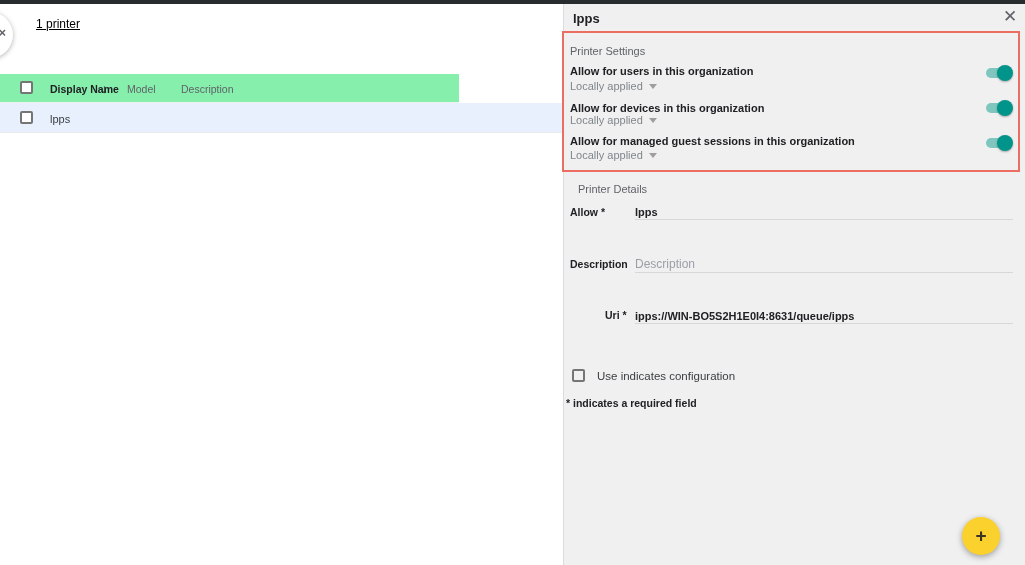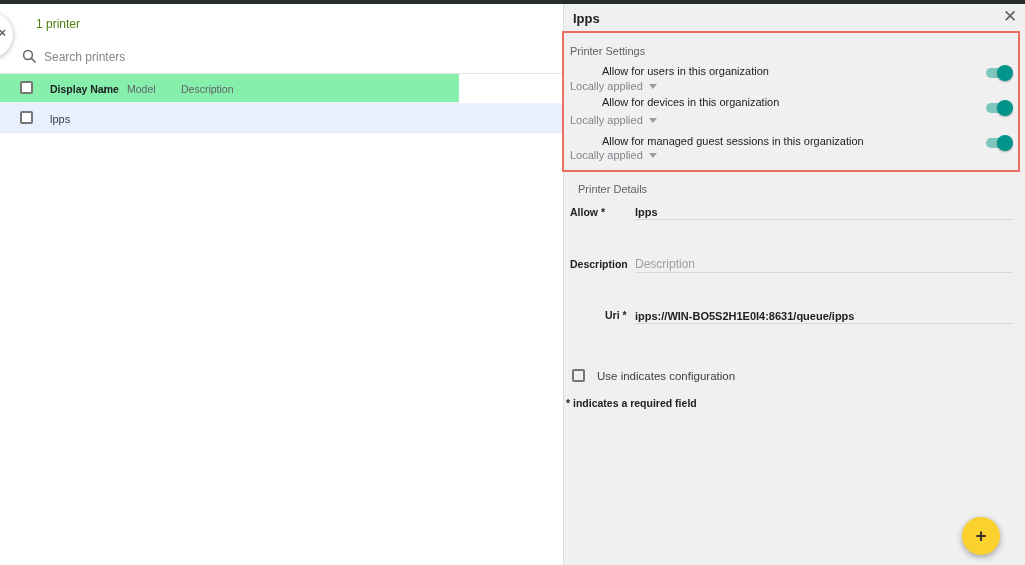--- a/index.html
+++ b/index.html
@@ -10,21 +10,21 @@
     background: #ffffff; overflow: hidden;
     -webkit-font-smoothing: antialiased;
   }
   .abs { position: absolute; }
 
   
   .top-strip { left: 0; top: 0; width: 1025px; height: 4px; background: #272c2f; }
 
   
   .list-area { left: 0; top: 4px; width: 563px; height: 561px; background: #fff; }
-  .count-label { left: 36px; top: 13px; font-size: 12px; color: #4d7c0f; }
+  .count-label { left: 36px; top: 13px; font-size: 12px; color: #000000; text-decoration: underline; }
 
   .notch-btn {
     left: -33px; top: 12px; width: 46px; height: 46px; border-radius: 50%;
     background: #fff; box-shadow: 0 1px 5px rgba(0,0,0,.3); cursor: pointer;
   }
   .notch-x { position: absolute; right: 7px; top: 13px; font-size: 13px; color: #5f6368; font-weight: bold; transform: scaleY(.95); }
 
   .search-row { left: 0; top: 37px; width: 563px; height: 33px; border-bottom: 1px solid #e3e3e3; background: #fff; }
   .search-icon { position: absolute; left: 22px; top: 8px; width: 15px; height: 15px; }
   .search-icon svg { display: block; }
@@ -57,32 +57,32 @@
 
   .red-outline {
     left: 562px; top: 31px; width: 458px; height: 141px;
     border: 2px solid #ec6d62; pointer-events: none; z-index: 5;
   }
 
   .section-label { font-size: 11px; color: #5f6368; }
   .ps-label { left: 570px; top: 45px; }
   .pd-label { left: 570px; top: 183px; padding-left: 8px; }
 
-  .tgl-label { font-size: 11px; font-weight: normal; color: #202124; white-space: nowrap; margin-left: 32px; }
+  .tgl-label { font-size: 11px; font-weight: bold; color: #202124; white-space: nowrap; }
   .tgl-scope { font-size: 11px; color: #80868b; cursor: pointer; }
   .scope-caret {
     display: inline-block; width: 0; height: 0; margin-left: 6px; vertical-align: 1px;
     border-left: 4px solid transparent; border-right: 4px solid transparent; border-top: 5px solid #9e9e9e;
   }
   .toggle { width: 27px; height: 14px; cursor: pointer; }
   .toggle .track { position: absolute; left: 0; top: 2px; width: 25px; height: 10px; border-radius: 5px; background: #7fc6bf; }
   .toggle .thumb { position: absolute; right: 0; top: -1px; width: 16px; height: 16px; border-radius: 50%; background: #00948a; box-shadow: 0 1px 2px rgba(0,0,0,.3); }
 
   .t1-label { left: 570px; top: 65px; } .t1-scope { left: 570px; top: 80px; } .t1-toggle { left: 986px; top: 66px; }
-  .t2-label { left: 570px; top: 96px; } .t2-scope { left: 570px; top: 114px; } .t2-toggle { left: 986px; top: 101px; }
+  .t2-label { left: 570px; top: 102px; } .t2-scope { left: 570px; top: 114px; } .t2-toggle { left: 986px; top: 101px; }
   .t3-label { left: 570px; top: 135px; } .t3-scope { left: 570px; top: 149px; } .t3-toggle { left: 986px; top: 136px; }
 
   .field-label { font-size: 10.5px; font-weight: bold; color: #202124; }
   .field-value { font-size: 11px; font-weight: bold; color: #202124; white-space: nowrap; }
   .field-underline { height: 1px; background: #d7d7d7; width: 378px; left: 635px; }
   .field-placeholder { font-size: 12px; color: #9aa0a6; }
 
   .name-label { left: 570px; top: 206px; }
   .name-value { left: 635px; top: 206px; }
   .name-line { top: 219px; }
@@ -113,29 +113,20 @@
 </head>
 <body>
 
 <div id="screen">
 
   <div class="abs top-strip"></div>
 
   <div class="abs list-area">
     <div class="abs count-label">1 printer</div>
 
-    <div class="abs search-row">
-      <span class="search-icon">
-        <svg width="15" height="15" viewBox="0 0 15 15">
-          <circle cx="6" cy="6" r="4.4" fill="none" stroke="#5f6368" stroke-width="1.5"></circle>
-          <line x1="9.4" y1="9.4" x2="13.5" y2="13.5" stroke="#5f6368" stroke-width="1.5"></line>
-        </svg>
-      </span>
-      <input class="search-input" type="text" placeholder="Search printers" style="">
-    </div>
 
     <div class="abs hdr-row">
       <span class="cbx hdr-cbx"></span>
       <span class="hdr-cell hdr-display">Display Name</span>
       <span class="sort-arrow">↓</span>
       <span class="hdr-cell hdr-model">Model</span>
       <span class="hdr-cell hdr-desc">Description</span>
     </div>
 
     <div class="abs data-row">

